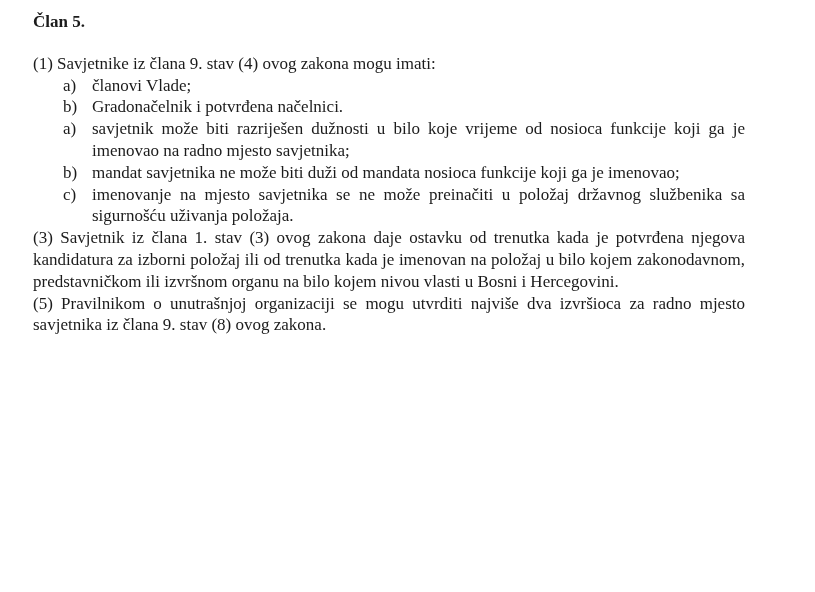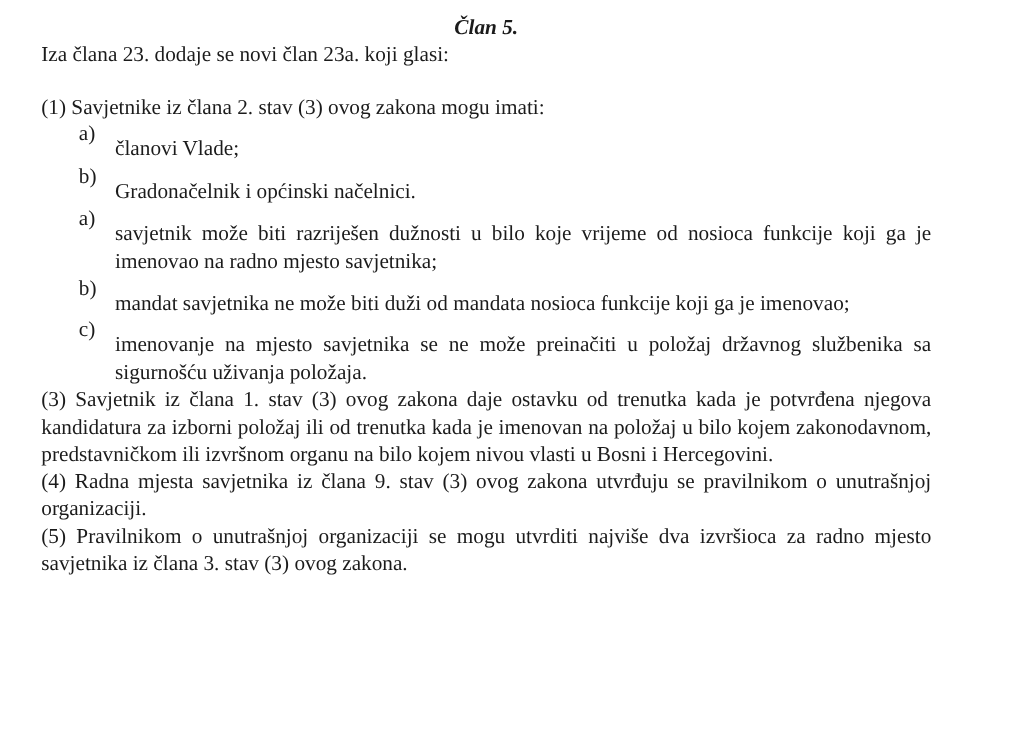--- a/index.html
+++ b/index.html
@@ -17,65 +17,63 @@
     color: #1b1b1b;
   }
   .page {
     box-sizing: border-box;
     width: 815px;
     height: 592px;
     padding: 11px 70px 0 33px;
   }
   h1, h2, p { margin: 0; font-size: 17px; line-height: 21.8px; font-weight: normal; }
   .bold   { font-weight: bold; }
-  .center { text-align: center; font-style: italic; }
+  .center { text-align: left; }
   .para   { text-align: justify; }
   .spacer { height: 20px; }
   .subitem { display: flex; padding-left: 30px; }
   .subitem .marker { flex: 0 0 29px; width: 29px; }
-  .subitem .text   { flex: 1; text-align: justify; margin-top: 12px; }
+  .subitem .text   { flex: 1; text-align: justify; }
 </style>
 </head>
 <body>
 
 <div class="page">
 
   <h1 class="center bold">Član 5.</h1>
 
-  <p class="para">Iza člana 23. dodaje se novi član 23a. koji glasi:</p>
 
   <div class="spacer"></div>
 
 
-  <p class="para"><span>(1)</span> <span>Savjetnike iz člana 2. stav (3) ovog zakona mogu imati:</span></p>
+  <p class="para"><span>(1)</span> <span>Savjetnike iz člana 9. stav (4) ovog zakona mogu imati:</span></p>
 
   <div class="subitem">
     <span class="marker">a)</span>
     <div class="text">članovi Vlade;</div>
   </div>
   <div class="subitem">
     <span class="marker">b)</span>
-    <div class="text">Gradonačelnik i općinski načelnici.</div>
+    <div class="text">Gradonačelnik i potvrđena načelnici.</div>
   </div>
 
 
   <div class="subitem">
     <span class="marker">a)</span>
     <div class="text">savjetnik može biti razriješen dužnosti u bilo koje vrijeme od nosioca funkcije koji ga je imenovao na radno mjesto savjetnika;</div>
   </div>
   <div class="subitem">
     <span class="marker">b)</span>
     <div class="text">mandat savjetnika ne može biti duži od mandata nosioca funkcije koji ga je imenovao;</div>
   </div>
   <div class="subitem">
     <span class="marker">c)</span>
     <div class="text">imenovanje na mjesto savjetnika se ne može preinačiti u položaj državnog službenika sa sigurnošću uživanja položaja.</div>
   </div>
 
   <p class="para"><span>(3)</span> <span>Savjetnik iz člana 1. stav (3) ovog zakona daje ostavku od trenutka kada je potvrđena njegova kandidatura za izborni položaj ili od trenutka kada je imenovan na položaj u bilo kojem zakonodavnom, predstavničkom ili izvršnom organu na bilo kojem nivou vlasti u Bosni i Hercegovini.</span></p>
 
-  <p class="para"><span>(4)</span> <span>Radna mjesta savjetnika iz člana 9. stav (3) ovog zakona utvrđuju se pravilnikom o unutrašnjoj organizaciji.</span></p>
 
-  <p class="para"><span>(5)</span> <span>Pravilnikom o unutrašnjoj organizaciji se mogu utvrditi najviše dva izvršioca za radno mjesto savjetnika iz člana 3. stav (3) ovog zakona.</span></p>
+  <p class="para"><span>(5)</span> <span>Pravilnikom o unutrašnjoj organizaciji se mogu utvrditi najviše dva izvršioca za radno mjesto savjetnika iz člana 9. stav (8) ovog zakona.</span></p>
 
 
 
 </div>
 
 </body></html>

